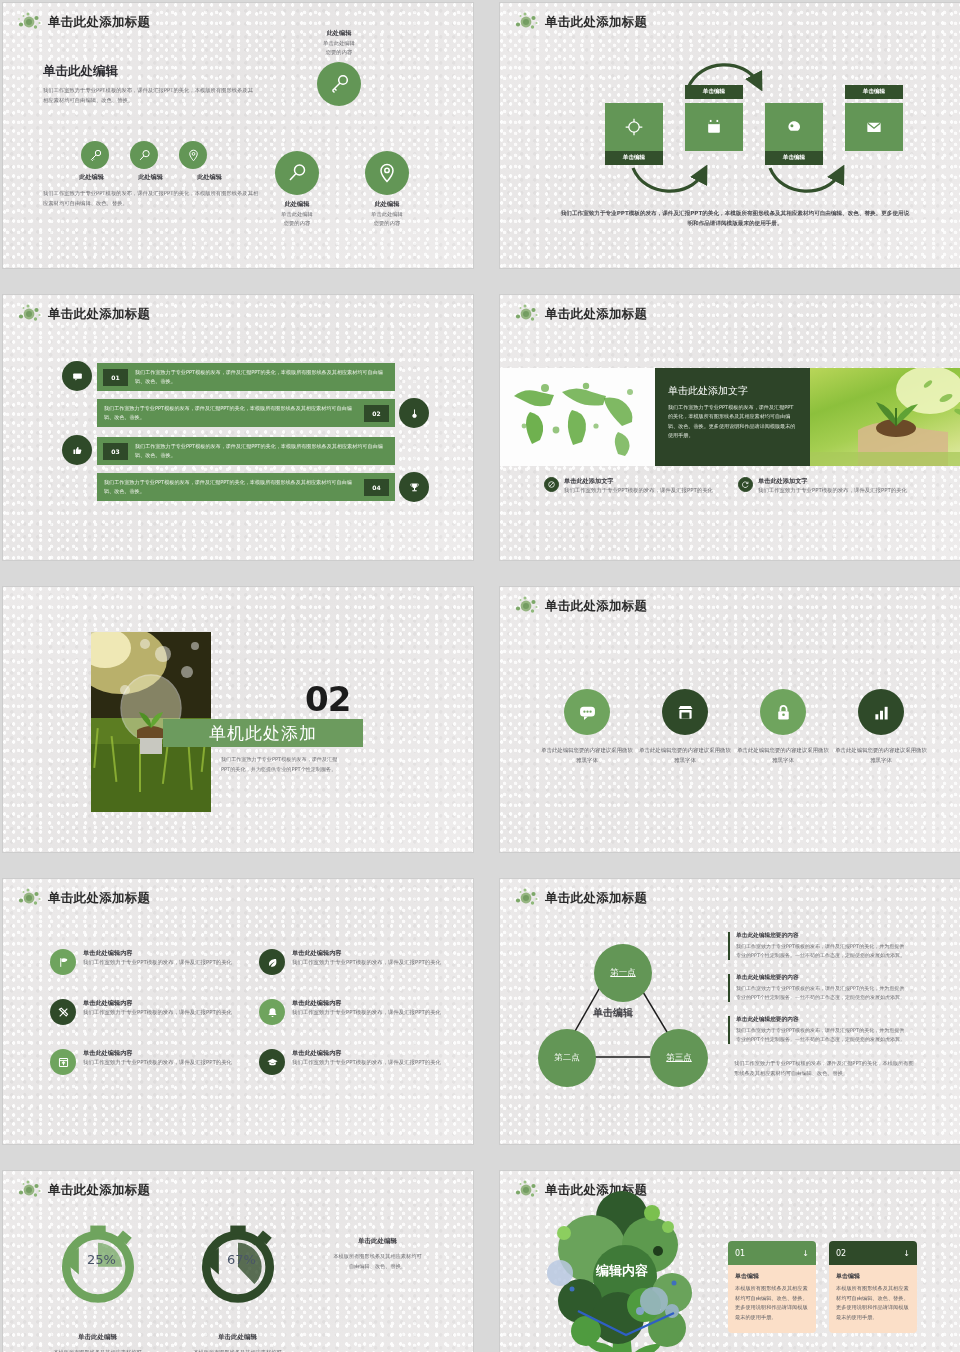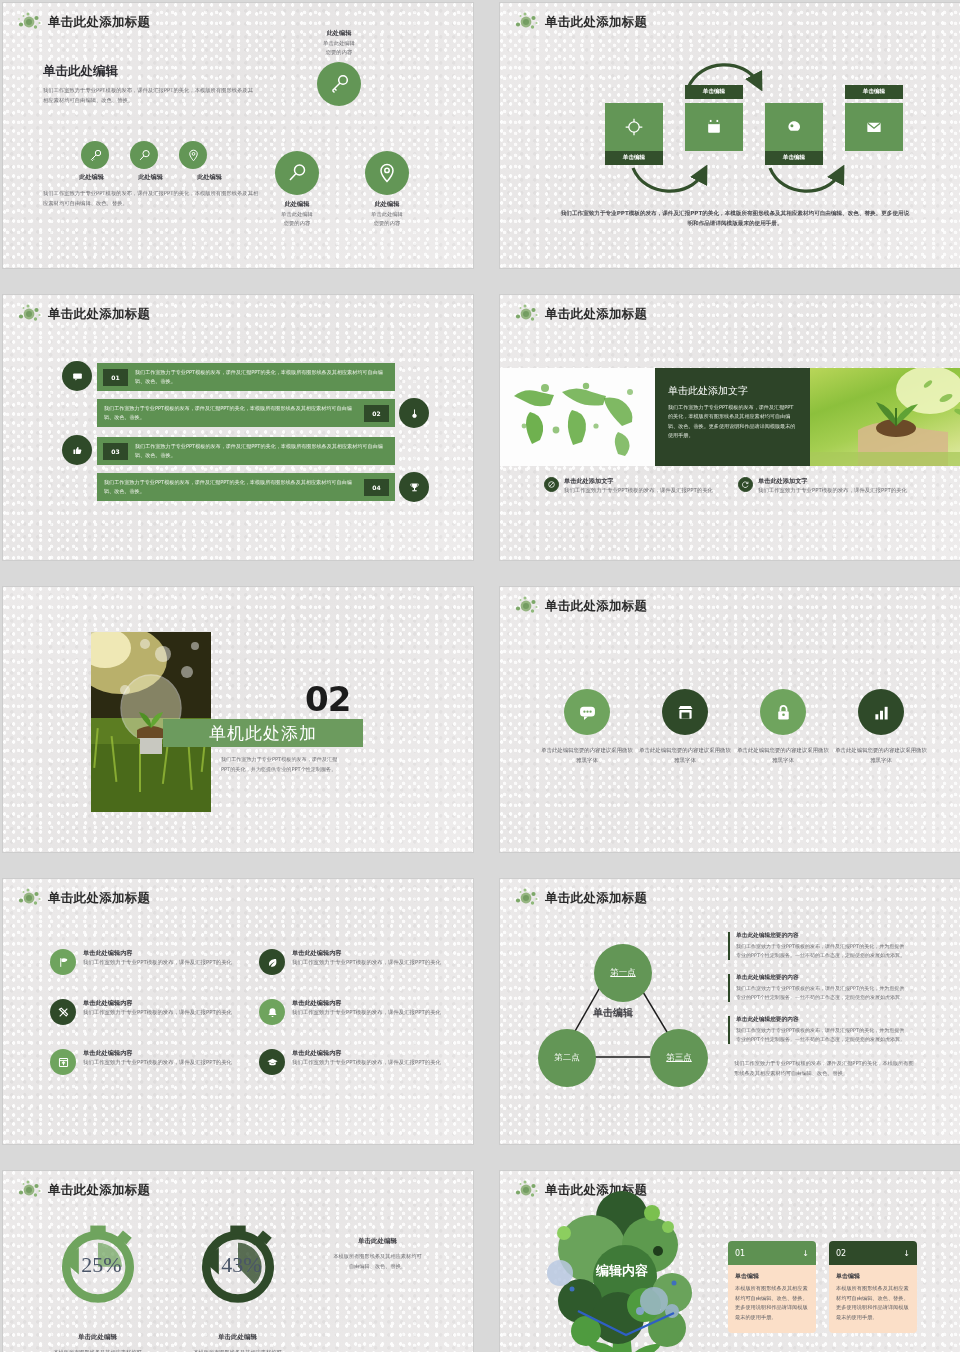--- a/index.html
+++ b/index.html
@@ -101,21 +101,21 @@
              display:flex; align-items:center; justify-content:center; font-size:8.5px; }
   .s8-center { position:absolute; left:93px; top:127px; font-size:10px; font-weight:bold; color:#3f3f44; }
   .s8-blk { position:absolute; left:228px; width:178px; padding-left:6px; border-left:2.2px solid #2f4a29; }
   .s8-blk h5 { font-size:5.7px; font-weight:bold; color:#3b3b40; margin-bottom:2px; }
   .s8-blk p { font-size:5px; color:#6e6e72; line-height:1.75; }
   .s8-foot { position:absolute; left:234px; top:180px; width:180px; font-size:5.2px; color:#6e6e72; line-height:1.85; }
 
   
   .s9-item { position:absolute; top:44px; width:125px; text-align:center; }
   .s9-dial { width:96px; height:96px; margin:0 auto; position:relative; }
-  .s9-pct { position:absolute; left:8px; right:0; top:37px; font-size:22px; color:#4a5568;font-family:Liberation Serif, serif; }
+  .s9-pct { position:absolute; left:8px; right:0; top:37px; font-size:13px; color:#4a5568; }
   .s9-t { font-size:6.5px; font-weight:bold; color:#3b3b40; margin-top:22px; }
   .s9-d { font-size:5.2px; color:#6e6e72; line-height:1.85; margin-top:6px; padding:0 16px; }
 
   
   .s10-card { position:absolute; top:70px; width:88px; }
   .s10-hd { height:24px; color:#fff; display:flex; align-items:center;
             justify-content:space-between; padding:0 7px; font-size:8px;
             border-radius:4px 4px 0 0; }
   .s10-bd { background:#fbdfc8; padding:7px 7px 10px 7px; border-radius:0 0 4px 4px; }
   .s10-bd h5 { font-size:6px; font-weight:bold; color:#3b3b40; margin-bottom:3px; }
@@ -701,21 +701,21 @@
 
     <div class="s9-item" style="left:172px;">
       <div class="s9-dial">
         <svg viewBox="0 0 100 100" width="96" height="96">
           <circle cx="50" cy="54" r="33" fill="none" stroke="#2f4a29" stroke-width="9"></circle>
           <rect x="42" y="11" width="16" height="9" fill="#2f4a29"></rect>
           <rect x="72" y="19" width="12" height="9" fill="#2f4a29" transform="rotate(40 78 23)"></rect>
           <path d="M14 48 L30 34 L30 62z" fill="#2f4a29"></path>
           <path d="M50 54 L50 29 A25 25 0 0 1 67 72 z" fill="#2f4a29" opacity=".78"></path>
         </svg>
-        <div class="s9-pct">43%</div>
+        <div class="s9-pct">67%</div>
       </div>
       <div class="s9-t">单击此处编辑</div>
       <div class="s9-d">本模版所有图形线条及其相应素材均可自由编辑、改色、替换。</div>
     </div>
 
     <div class="s9-item" style="left:312px;">
       <div class="s9-t">单击此处编辑</div>
       <div class="s9-d">本模版所有图形线条及其相应素材均可自由编辑、改色、替换。</div>
     </div>
   </div>

